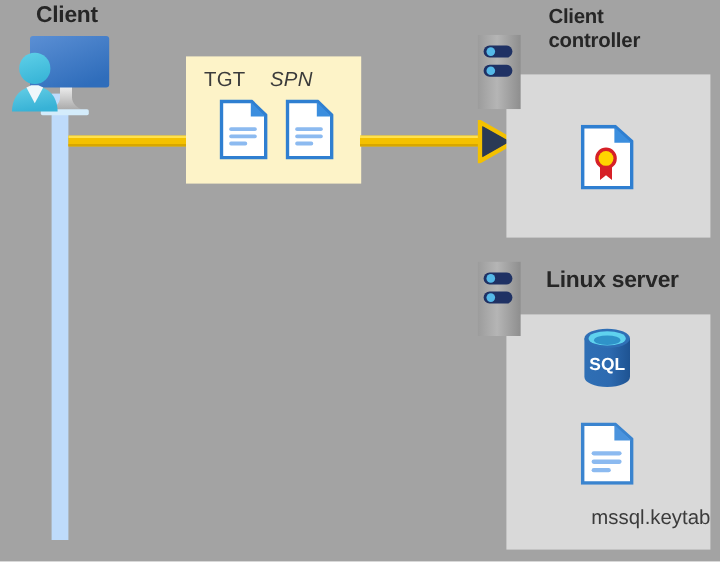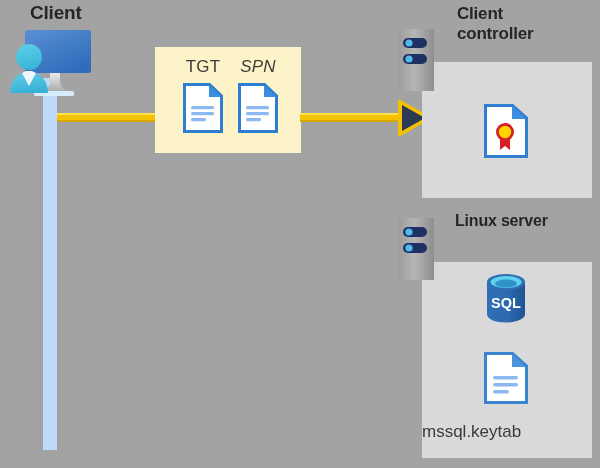--- a/index.html
+++ b/index.html
@@ -49,21 +49,20 @@
     background:#fdf3c8;
   }
   .ticket-cell{
     position:absolute;
     top:0; width:66px; height:106px;
   }
   .ticket-cell.tgt{ left:15px; }
   .ticket-cell.spn{ left:70px;font-style:italic; }
   .ticket-text{
     position:absolute; top:10px; left:0; width:66px;
-    text-align:center;
     font-size:17px; color:#3b3b3b; font-weight:normal;
     letter-spacing:0.2px;
   }
   .ticket-doc{ position:absolute; left:13px; top:36px; width:40px; height:50px; }
 
   
   #arrow-seg-a{ left:57px; top:113px; width:99px; height:9px; }
   #arrow-seg-b{ left:300px; top:113px; width:122px; height:9px; }
   .gold-bar{
     background:#f4c100;
@@ -75,29 +74,29 @@
 
   
   .gray-panel{ background:#d9d9d9; }
   #dc-panel{   left:422px; top:62px;  width:170px; height:136px; }
   #linux-panel{left:422px; top:262px; width:170px; height:196px; }
   #dc-rack{    left:398px; top:29px; }
   #linux-rack{ left:398px; top:218px; }
 
   
   #dc-title{    left:457px; top:4px;   font-size:17px; width:140px; }
-  #linux-title{ left:455px; top:212px; font-size:16px; width:145px; }
+  #linux-title{ left:455px; top:223px; font-size:19px; width:145px; }
 
   
   #cert-icon{ left:484px; top:104px; width:44px; height:54px; }
   #sql-icon{  left:484px; top:272px; width:44px; height:52px; }
   #keytab-icon{ left:484px; top:352px; width:44px; height:52px; }
   #keytab-label{
     left:422px; top:422px; width:170px;
-    text-align:left; font-size:17px;
+    text-align:right; font-size:17px;
   }
 </style>
 </head>
 <body>
 
 <div id="canvas">
 
   <div class="abs" id="client-lifeline"></div>
 
   <div class="abs label-bold" id="client-title">Client</div>

